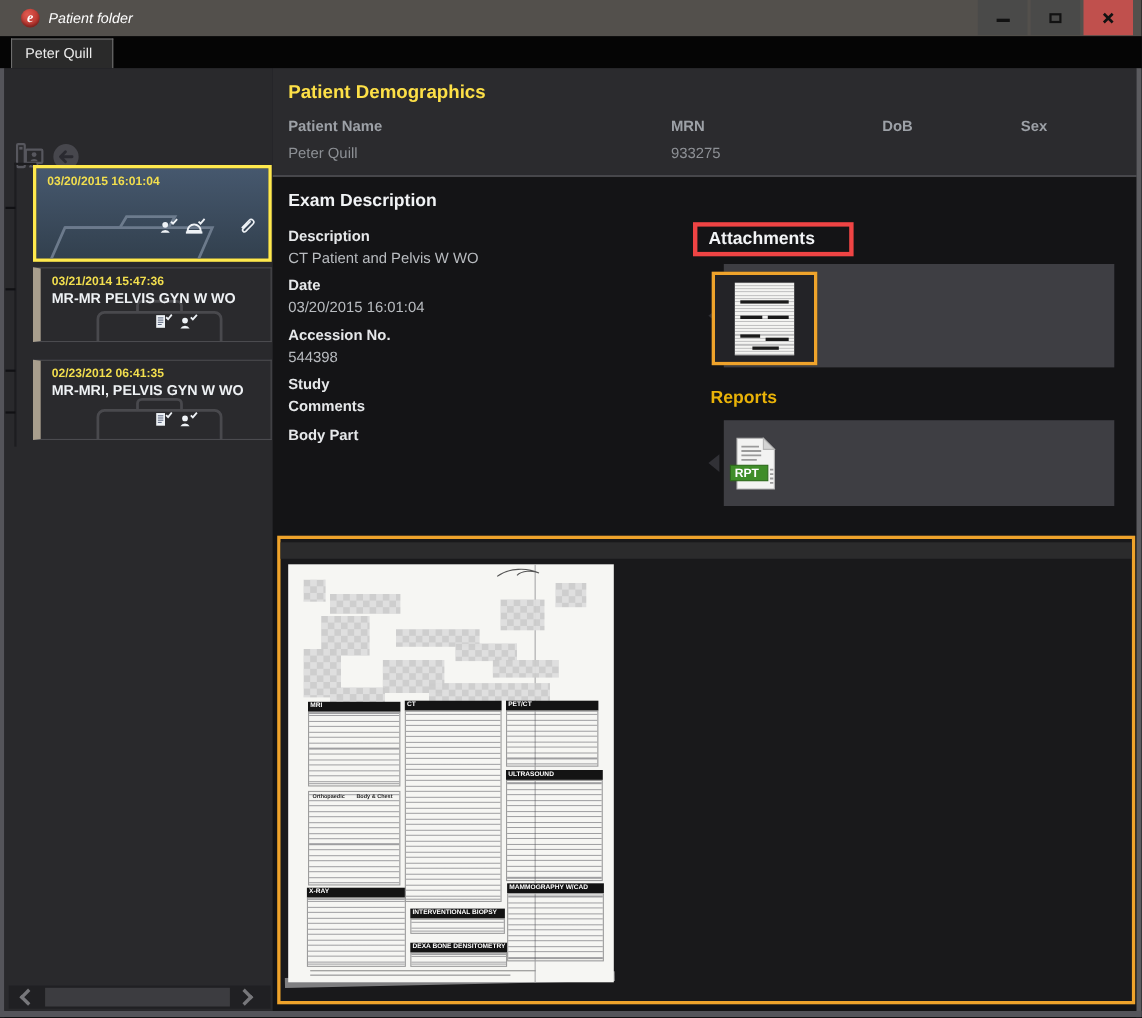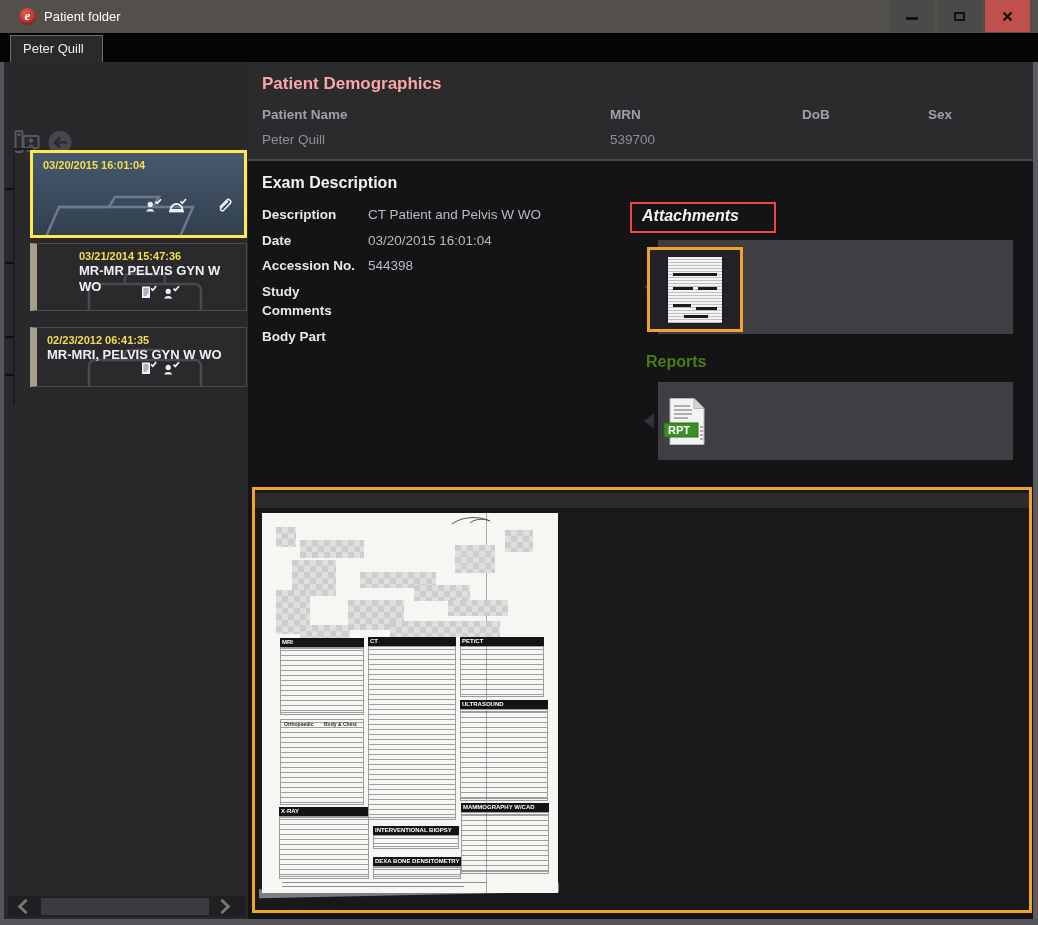--- a/index.html
+++ b/index.html
@@ -4,21 +4,21 @@
 <style>
   html,body{margin:0;padding:0;background:#000;}
   #window{position:relative;width:1038px;height:925px;background:#1b1b1e;overflow:hidden;
           font-family:"Liberation Sans",sans-serif;-webkit-font-smoothing:antialiased;}
   
   .titlebar{position:absolute;left:0;top:0;width:1038px;height:33px;background:#53504c;}
   .app-icon{position:absolute;left:19px;top:8px;width:17px;height:17px;border-radius:50%;
             background:radial-gradient(circle at 35% 30%,#e05a50,#a8241f);color:#fff;
             font:italic bold 13px "Liberation Serif",serif;text-align:center;line-height:16px;
             box-shadow:inset 0 -2px 3px rgba(0,0,0,.35);}
-  .title-text{position:absolute;left:44px;top:9px;color:#fff;font-size:13px;}
+  .title-text{position:absolute;left:44px;top:9px;color:#fff;font-size:13px;font-style:italic;}
   .winbtn{position:absolute;top:0;height:32px;width:45px;background:#4a4a49;display:flex;
           align-items:center;justify-content:center;cursor:default;}
   .winbtn.min{left:889px}.winbtn.max{left:937px}
   .winbtn.close{left:985px;background:#c0504d;}
   .glyph-min{width:12px;height:3px;background:#121212;margin-top:4px;}
   .glyph-max{width:11px;height:9px;border:2px solid #121212;box-sizing:border-box;}
   
   .tabbar{position:absolute;left:0;top:33px;width:1038px;height:29px;background:#050505;}
   .tab{position:absolute;left:10px;top:2px;height:27px;width:93px;background:#2a2a2a;
        border:1px solid #6e6e6e;border-bottom:none;box-sizing:border-box;color:#ececec;
@@ -31,62 +31,62 @@
   .left-panel{position:absolute;left:4px;top:62px;width:244px;height:857px;background:#29292c;}
   .tool-icon{position:absolute;top:67px;width:26px;height:27px;}
   .tool-icon.t1{left:10px}.tool-icon.t2{left:43px}
   .tl-line{position:absolute;left:9px;top:86px;width:2px;height:258px;background:#1d1d20;}
   .tl-conn{position:absolute;left:9px;top:86px;width:20px;height:2px;background:#1d1d20;}
   .tl-tick{position:absolute;left:1px;width:9px;height:2px;background:#111114;}
   .card{position:absolute;left:26px;width:217px;box-sizing:border-box;cursor:pointer;overflow:hidden;}
   .card .date{color:#f2de4e;font-size:11px;font-weight:bold;margin:6px 0 1px 10px;position:relative;z-index:2;}
   .card .ctitle{color:#eef1f4;font-size:13px;font-weight:bold;margin:0 8px 0 10px;line-height:1.22;position:relative;z-index:2;}
   .card.sel{top:88px;height:88px;border:3px solid #ffe94d;background:linear-gradient(180deg,#46586e,#32404e);}
-  .card.c2{top:181px;height:68px;padding-left:32px;}
-  .card.c3{top:265px;height:60px;}
+  .card.c2{top:181px;height:68px;}
+  .card.c3{top:265px;height:73px;}
   .card.plain{background:#2a2a2d;border:1px solid #4b4b4f;border-left:7px solid #a89e8d;}
   .ghost{position:absolute;z-index:1;opacity:.85;}
   .status-row{position:absolute;display:flex;align-items:center;gap:6px;z-index:3;}
   .card.sel .status-row{right:12px;bottom:22px;}
   .card.plain .status-row{right:66px;bottom:10px;}
   .clip{margin-left:24px;}
   .hscroll{position:absolute;left:4px;top:834px;width:238px;height:21px;background:#202023;display:flex;align-items:center;}
   .chev{width:8px;height:8px;border-left:3px solid #77777b;border-bottom:3px solid #77777b;display:inline-block;}
   .chev.l{transform:rotate(45deg);margin-left:12px;}
   .chev.r{transform:rotate(-135deg);margin-left:8px;}
   .hthumb{width:168px;height:17px;background:#3c3c40;margin-left:10px;}
   
   .demographics{position:absolute;left:248px;top:62px;width:785px;height:97px;background:#2b2b2e;}
-  .demo-h{position:absolute;left:14px;top:12px;font-size:17px;font-weight:bold;color:#fca5a5;}
+  .demo-h{position:absolute;left:14px;top:12px;font-size:17px;font-weight:bold;color:#fde047;}
   .demo-label{position:absolute;top:45px;font-size:13.5px;font-weight:bold;color:#9da1a7;}
   .demo-value{position:absolute;top:70px;font-size:13.5px;color:#8d9095;}
   .dc0{left:14px}.dc1{left:362px}.dc2{left:554px}.dc3{left:680px}
   .separator{position:absolute;left:248px;top:159px;width:785px;height:2px;background:#47474b;}
   
   .content{position:absolute;left:248px;top:161px;width:785px;height:758px;background:#141416;}
   .ei-h{position:absolute;left:14px;top:13px;font-size:16px;font-weight:bold;color:#f1f3f5;}
   .ei-rows{position:absolute;left:14px;top:44px;width:372px;}
-  .ei-row{display:flex;margin-bottom:6px;}
+  .ei-row{display:flex;margin-bottom:6px;flex-direction:column;}
   .ei-label{width:106px;flex:none;font-size:13.5px;font-weight:bold;color:#e6e8ea;line-height:1.45;}
   .ei-value{font-size:13.5px;color:#b9bcc0;line-height:1.45;}
   .ei-row.technotes{margin-top:26px;}
-  .att-hbox{position:absolute;left:382px;top:41px;width:146px;height:31px;border:2px solid #ef4444;box-sizing:border-box;font-style:italic;}
+  .att-hbox{position:absolute;left:382px;top:41px;width:146px;height:31px;border:4px solid #ef4444;box-sizing:border-box;}
   .att-hbox span{display:block;margin:3px 0 0 10px;font-size:16px;font-weight:bold;color:#f2f4f6;}
   .strip{position:absolute;left:410px;width:355px;background:#3e3e43;}
   .strip.att{top:79px;height:94px;}
   .strip.rep{top:221px;height:78px;}
   .thumb-box{position:absolute;left:399px;top:86px;width:96px;height:85px;border:3px solid #efa32b;
              box-sizing:border-box;background:#232327;display:flex;align-items:center;justify-content:center;cursor:pointer;}
   .mini-doc{width:54px;height:66px;background:#f4f4f2;position:relative;
             background-image:repeating-linear-gradient(to bottom,rgba(90,90,95,.35) 0 1px,transparent 1px 3px);
             background-position:0 14px;box-shadow:0 0 2px rgba(0,0,0,.6);}
   .md-bar{position:absolute;background:#1a1a1a;height:3px;}
   .car-arrow{position:absolute;width:0;height:0;border-top:8px solid transparent;border-bottom:8px solid transparent;cursor:pointer;}
   .car-arrow.left{border-right:10px solid #313136;}
-  .rep-h{position:absolute;left:398px;top:192px;font-size:16px;font-weight:bold;color:#4d7c0f;}
+  .rep-h{position:absolute;left:398px;top:192px;font-size:16px;font-weight:bold;color:#eab308;}
   .rpt-icon{position:absolute;left:415px;top:236px;width:46px;height:50px;cursor:pointer;}
   
   .preview{position:absolute;left:4px;top:326px;width:780px;height:426px;border:3px solid #efa32b;
            box-sizing:border-box;background:#19191b;}
   .pv-topstrip{position:absolute;left:0;top:3px;width:774px;height:15px;background:#2b2b2c;}
   .doc-edge{position:absolute;left:4px;top:396px;width:300px;height:9px;background:#7f7f81;transform:rotate(-1.2deg);}
   .doc{position:absolute;left:7px;top:23px;width:296px;height:380px;background:#f6f6f3;cursor:pointer;}
   .fold{position:absolute;left:224px;top:0;width:1px;height:380px;background:#a9a9a9;}
   .px{position:absolute;background:repeating-conic-gradient(#dedede 0% 25%,#cccccc 0% 50%) 0 0/12px 12px;opacity:.95;}
   .fbar{position:absolute;background:#141414;color:#fff;font-weight:bold;font-size:6px;line-height:9px;
@@ -221,21 +221,21 @@
     </div>
   </div>
 
   <div class="demographics">
     <div class="demo-h">Patient Demographics</div>
     <div class="demo-label dc0">Patient Name</div>
     <div class="demo-label dc1">MRN</div>
     <div class="demo-label dc2">DoB</div>
     <div class="demo-label dc3">Sex</div>
     <div class="demo-value dc0">Peter Quill</div>
-    <div class="demo-value dc1">539700</div>
+    <div class="demo-value dc1">933275</div>
     <div class="demo-value dc2"></div>
     <div class="demo-value dc3"></div>
   </div>
   <div class="separator"></div>
 
   <div class="content">
 
     <div class="ei-h">Exam Description</div>
     <div class="ei-rows">
       <div class="ei-row">

